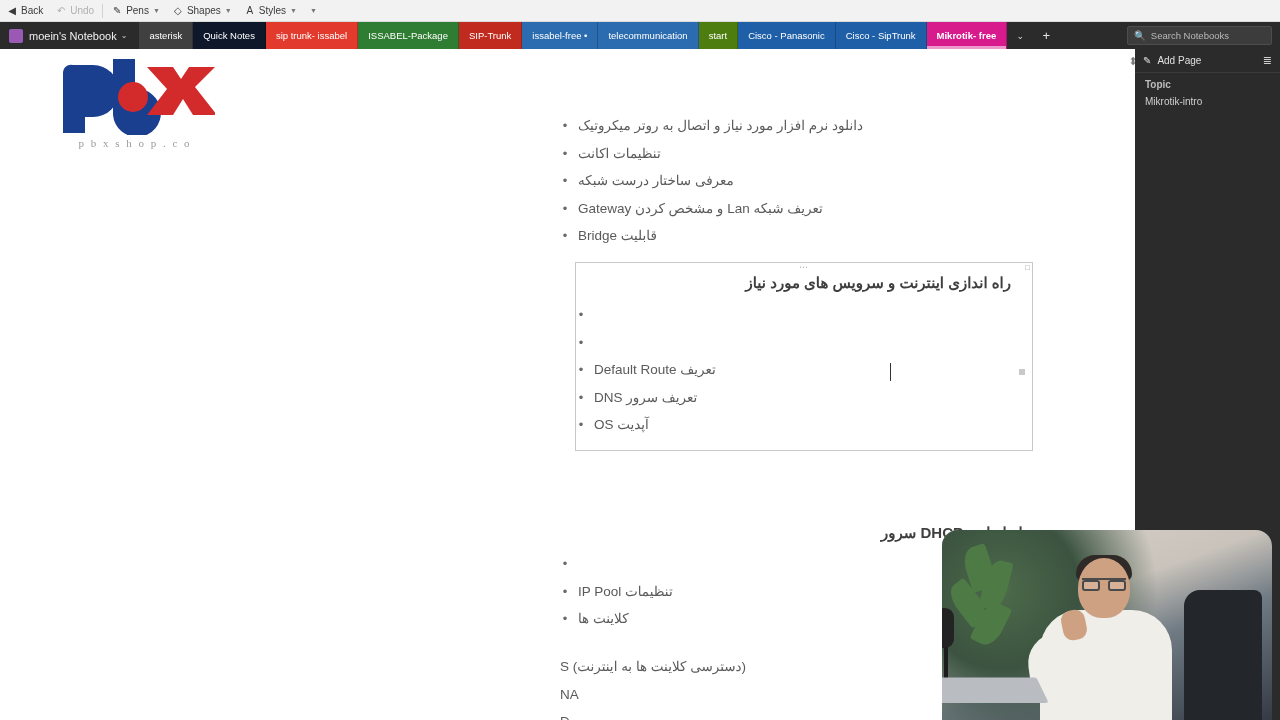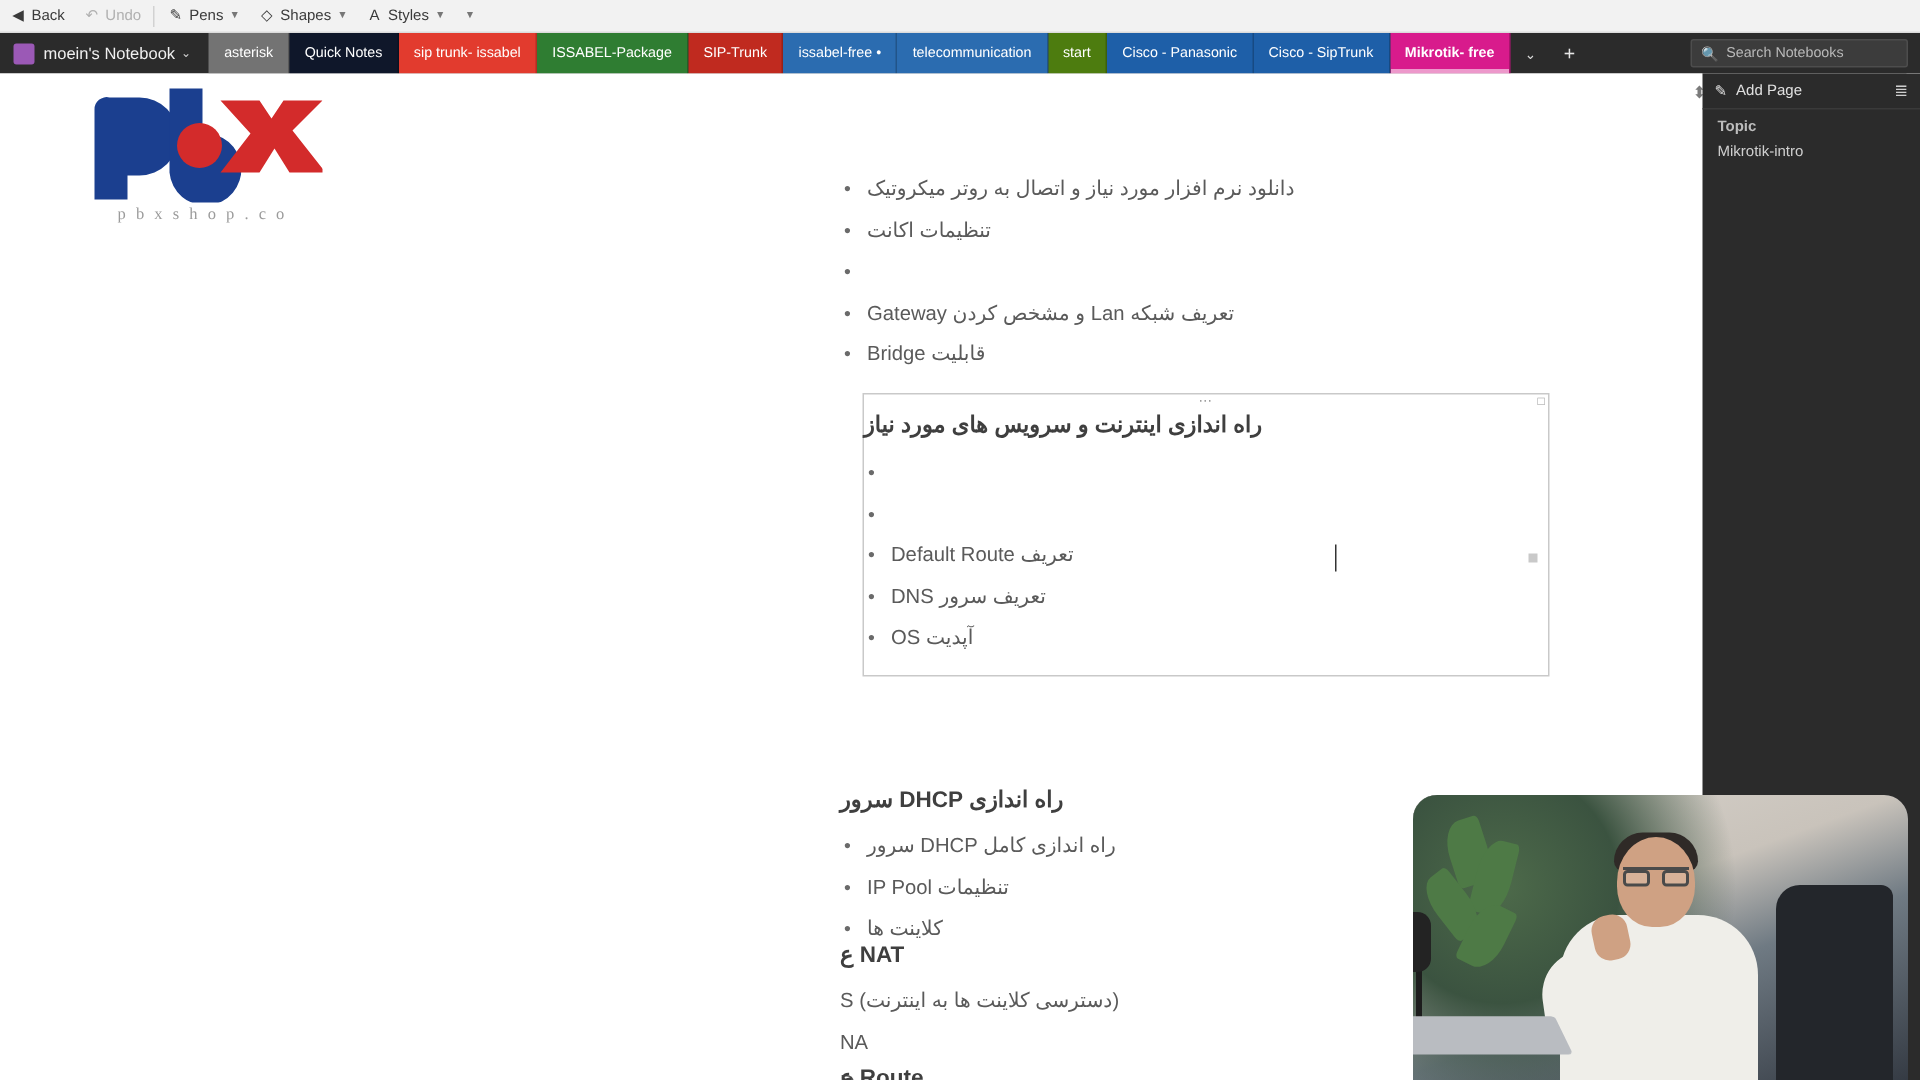--- a/index.html
+++ b/index.html
@@ -133,21 +133,21 @@
     line-height: 27.5px;
     direction: rtl;
   }
   .bullet-dot {
     width: 10px; text-align: center;
     color: #6a6a6a; font-size: 13px; flex: 0 0 10px;
   }
   .bullet-txt { white-space: nowrap; }
   .heading {
     color: #3f3f3f; font-weight: bold; font-size: 15px;
-    direction: rtl; text-align: left;
+    direction: rtl; text-align: right;
     white-space: nowrap;
   }
 
   
   .block-sel {
     position: absolute;
     left: 575px; top: 213px;
     width: 458px; height: 189px;
     border: 1px solid #c9c9c9;
     background: #ffffff;
@@ -326,21 +326,21 @@
       <span class="caret">▼</span>
     </div>
   </div>
 
   <div class="tabbar">
     <span class="nb-icon"></span>
     <span class="nb-title">moein's Notebook</span>
     <span class="nb-caret">⌄</span>
 
     <div class="tabs">
-      <div class="tab" style="background:#737373">asterisk</div>
+      <div class="tab" style="background:#404040">asterisk</div>
       <div class="tab" style="background:#0f172a">Quick Notes</div>
       <div class="tab" style="background:#e23b2e">sip trunk- issabel</div>
       <div class="tab" style="background:#2f7d32">ISSABEL-Package</div>
       <div class="tab" style="background:#c02a1f">SIP-Trunk</div>
       <div class="tab" style="background:#2b6cb0">issabel-free •</div>
       <div class="tab" style="background:#2b6cb0">telecommunication</div>
       <div class="tab" style="background:#4d7c0f">start</div>
       <div class="tab" style="background:#1e5fa8">Cisco - Panasonic</div>
       <div class="tab" style="background:#1e5fa8">Cisco - SipTrunk</div>
       <div class="tab active" style="background:#d81b8c">Mikrotik- free</div>
@@ -370,20 +370,21 @@
       <div class="bullet-row">
         <span class="bullet-dot">•</span>
         <span class="bullet-txt">دانلود نرم افزار مورد نیاز و اتصال به روتر میکروتیک</span>
       </div>
       <div class="bullet-row">
         <span class="bullet-dot">•</span>
         <span class="bullet-txt">تنظیمات اکانت</span>
       </div>
       <div class="bullet-row">
         <span class="bullet-dot">•</span>
+        <span class="bullet-txt">معرفی ساختار درست شبکه</span>
       </div>
       <div class="bullet-row">
         <span class="bullet-dot">•</span>
         <span class="bullet-txt">تعریف شبکه Lan و مشخص کردن Gateway</span>
       </div>
       <div class="bullet-row">
         <span class="bullet-dot">•</span>
         <span class="bullet-txt">قابلیت Bridge</span>
       </div>
     </div>
@@ -413,21 +414,20 @@
         </div>
       </div>
     </div>
     <div class="caret-mark"></div>
     <div class="small-handle"></div>
 
     <div class="doc" style="top:434px;">
       <div class="heading" style="margin-bottom:8px;margin-top:41px;">راه اندازی DHCP سرور</div>
       <div class="bullet-row">
         <span class="bullet-dot">•</span>
-        <span class="bullet-txt">راه اندازی کامل DHCP سرور</span>
       </div>
       <div class="bullet-row">
         <span class="bullet-dot">•</span>
         <span class="bullet-txt">تنظیمات IP Pool</span>
       </div>
       <div class="bullet-row">
         <span class="bullet-dot">•</span>
         <span class="bullet-txt">کلاینت ها</span>
       </div>
     </div>

